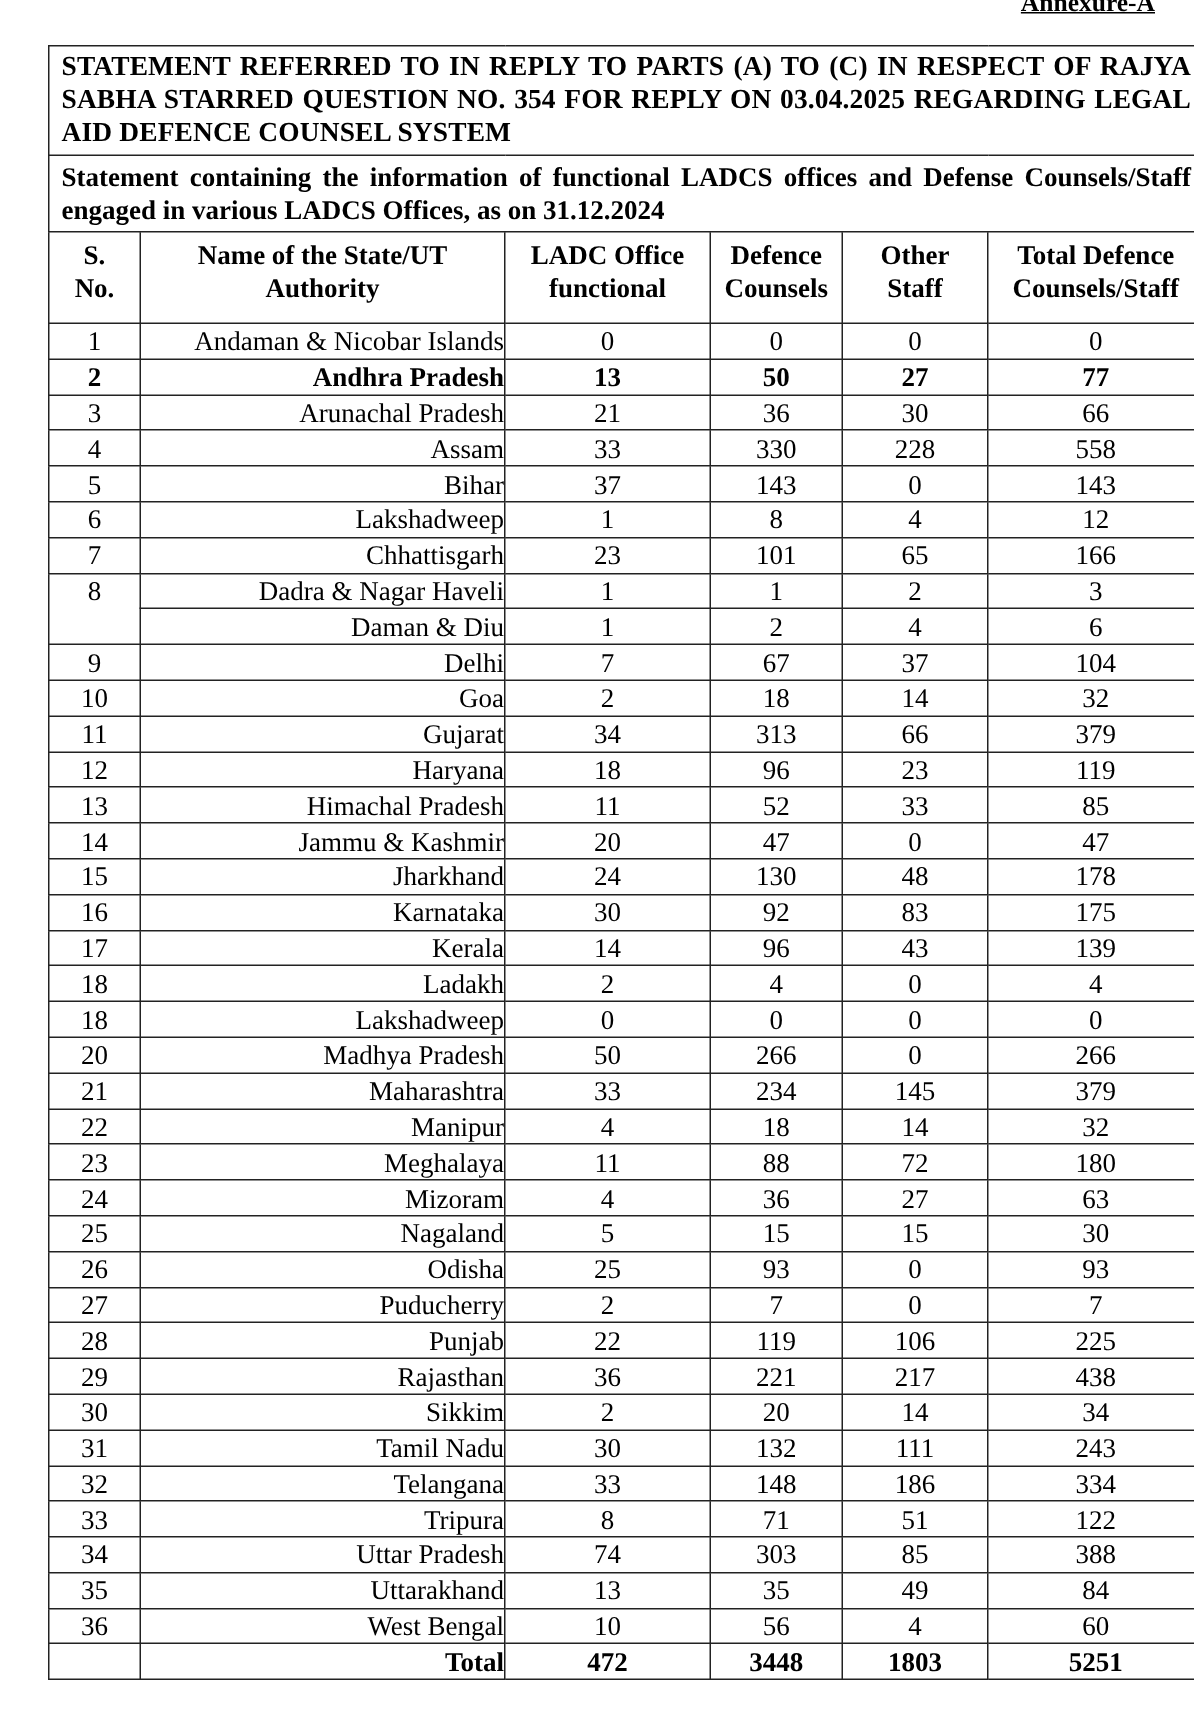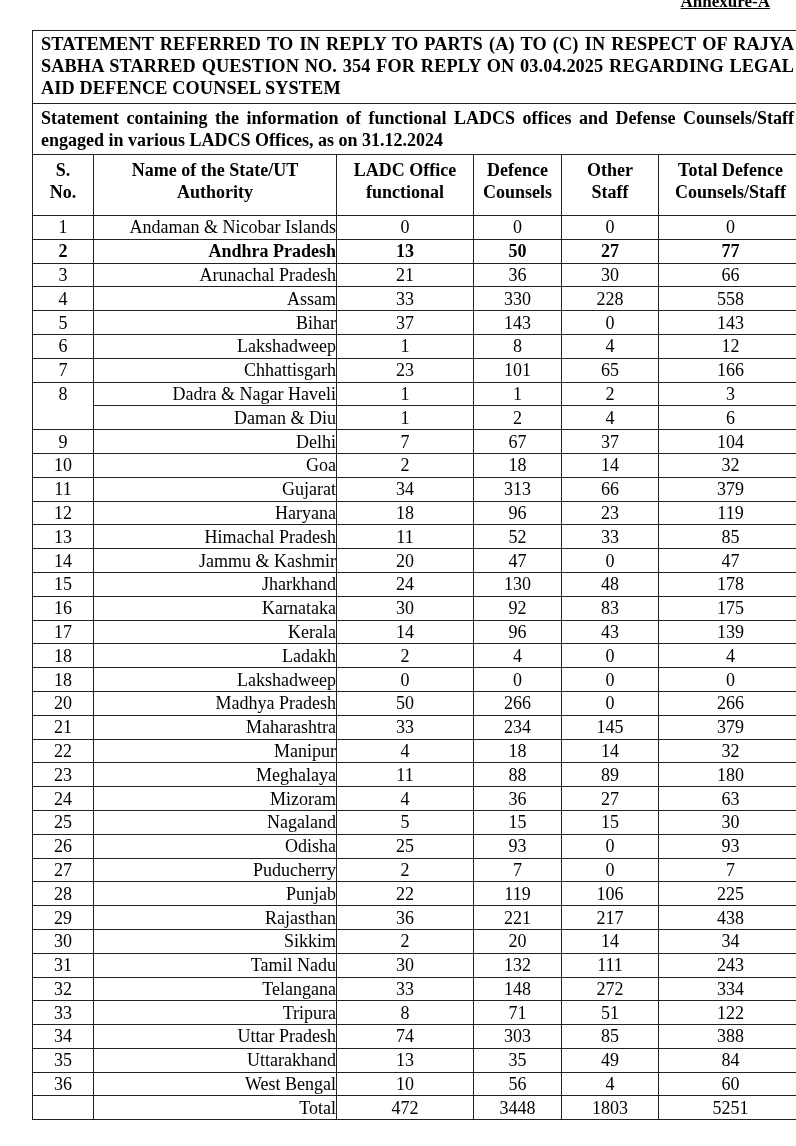--- a/index.html
+++ b/index.html
@@ -13,21 +13,21 @@
   .title-cell { font-weight: bold; font-size: 18.3px; line-height: 22px; padding: 2px 8px 4px 8px !important;
                 text-align: justify; text-align-last: left; letter-spacing: 0.1px; }
   .sub-cell { font-weight: bold; font-size: 18px; line-height: 22px; padding: 3px 8px 3px 8px !important;
               text-align: justify; text-align-last: left; }
   th { font-weight: bold; font-size: 18px; line-height: 22px; vertical-align: top; padding-top: 4px !important;
        height: 56px; text-align: center; border-radius: 17px; }
   td.c { text-align: center; }
   td.n { text-align: right; padding-left: 7px !important; }
   tbody.rows td { font-size: 18px; height: 22.8px; line-height: 22px; }
   tr.bold td { font-weight: bold; }
-  tr.total td { font-weight: normal; height: 23px; }
+  tr.total td { font-weight: bold; height: 23px; }
   td.sno-merged { vertical-align: top; }
 </style>
 </head>
 <body>
 
 <div class="annex">Annexure-A</div>
 
 <table class="main">
   <colgroup>
     <col style="width:61px">
@@ -235,21 +235,21 @@
         <td class="c">4</td>
         <td class="c">18</td>
         <td class="c">14</td>
         <td class="c">32</td>
       </tr>
       <tr>
         <td class="c">23</td>
         <td class="n">Meghalaya</td>
         <td class="c">11</td>
         <td class="c">88</td>
-        <td class="c">89</td>
+        <td class="c">72</td>
         <td class="c">180</td>
       </tr>
       <tr>
         <td class="c">24</td>
         <td class="n">Mizoram</td>
         <td class="c">4</td>
         <td class="c">36</td>
         <td class="c">27</td>
         <td class="c">63</td>
       </tr>
@@ -307,21 +307,21 @@
         <td class="c">30</td>
         <td class="c">132</td>
         <td class="c">111</td>
         <td class="c">243</td>
       </tr>
       <tr>
         <td class="c">32</td>
         <td class="n">Telangana</td>
         <td class="c">33</td>
         <td class="c">148</td>
-        <td class="c">272</td>
+        <td class="c">186</td>
         <td class="c">334</td>
       </tr>
       <tr>
         <td class="c">33</td>
         <td class="n">Tripura</td>
         <td class="c">8</td>
         <td class="c">71</td>
         <td class="c">51</td>
         <td class="c">122</td>
       </tr>

